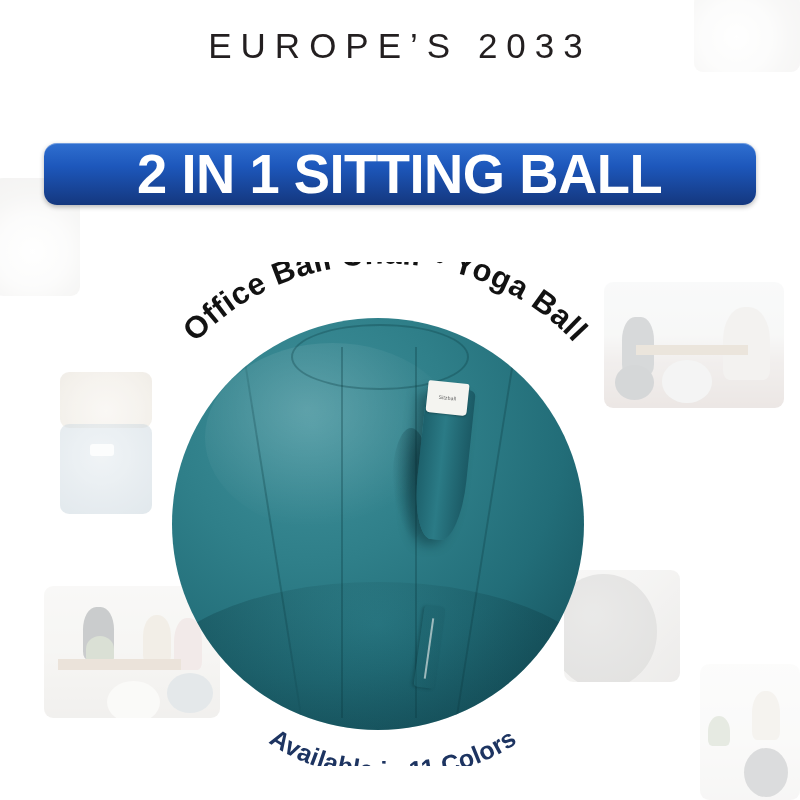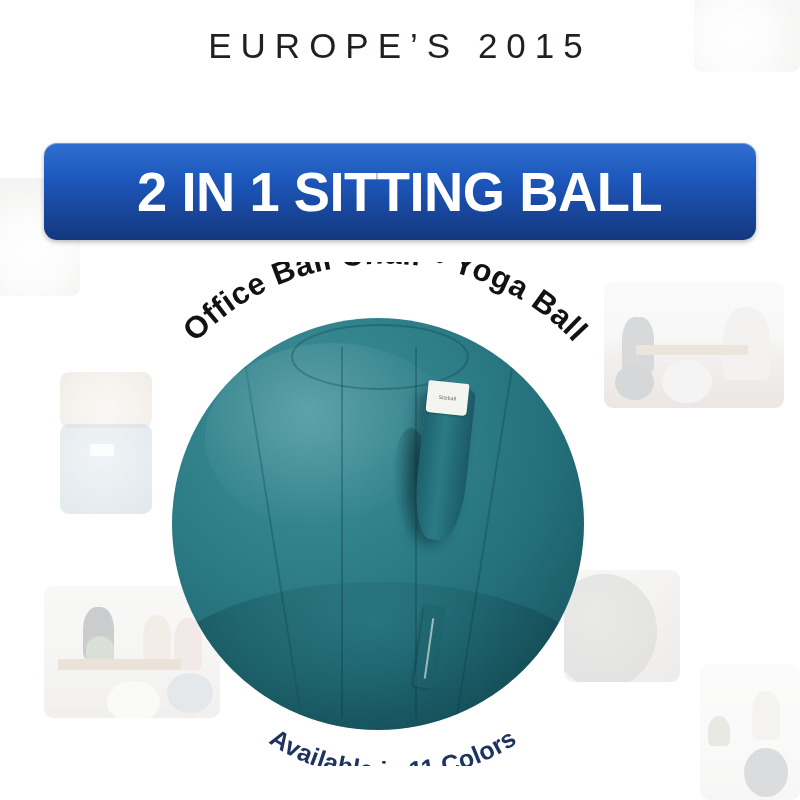--- a/index.html
+++ b/index.html
@@ -57,21 +57,21 @@
     line-height: 1;
     white-space: nowrap;
   }
 
   
   .banner {
     position: absolute;
     left: 44px;
     top: 143px;
     width: 712px;
-    height: 97px;
+    height: 62px;
     border-radius: 13px;
     background: linear-gradient(180deg, #2f6fd0 0%, #1d57bb 38%, #14377e 100%);
     box-shadow: 0 2px 5px rgba(0,0,0,0.28),
                 inset 0 1px 0 rgba(255,255,255,0.32);
     display: flex;
     align-items: center;
     justify-content: center;
   }
   .banner-text {
     font-size: 56px;
@@ -327,21 +327,21 @@
     <div class="ph" style="background: linear-gradient(180deg,#f2f2ef 0%, #eceae4 55%, #dedad2 100%);">
     </div>
     <div style="position:absolute; left:52%; top:20%; width:28%; height:36%;
                 background:#ddc9a8; border-radius:45% 45% 18% 18%;"></div>
     <div style="position:absolute; left:8%; top:38%; width:22%; height:22%;
                 background:#8aa86a; border-radius:50% 50% 20% 20%;"></div>
     <div style="position:absolute; left:44%; top:62%; width:44%; height:36%;
                 background:#5e646a; border-radius:50%;"></div>
   </div>
 
-  <div class="kicker">EUROPE’S 2015</div>
+  <div class="kicker">EUROPE’S 2033</div>
 
   <div class="banner">
     <div class="banner-text">2 IN 1 SITTING BALL</div>
   </div>
 
   <div class="ball-wrap">
     <div class="ball">
       <div class="sheen"></div>
       <div class="seam s1"></div>
       <div class="seam s2"></div>

